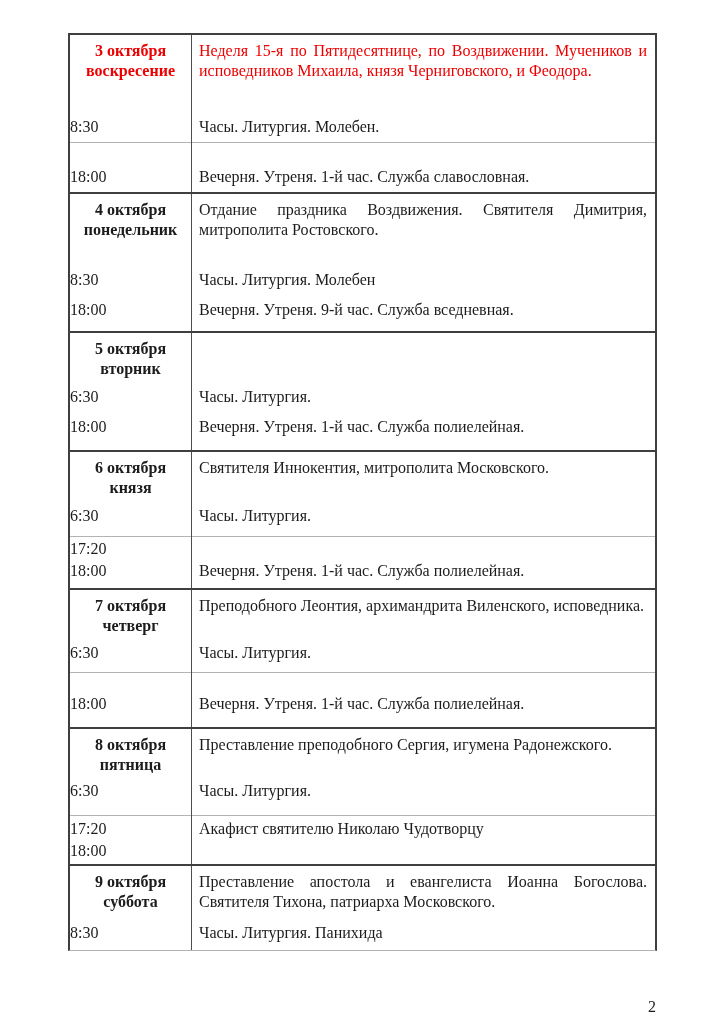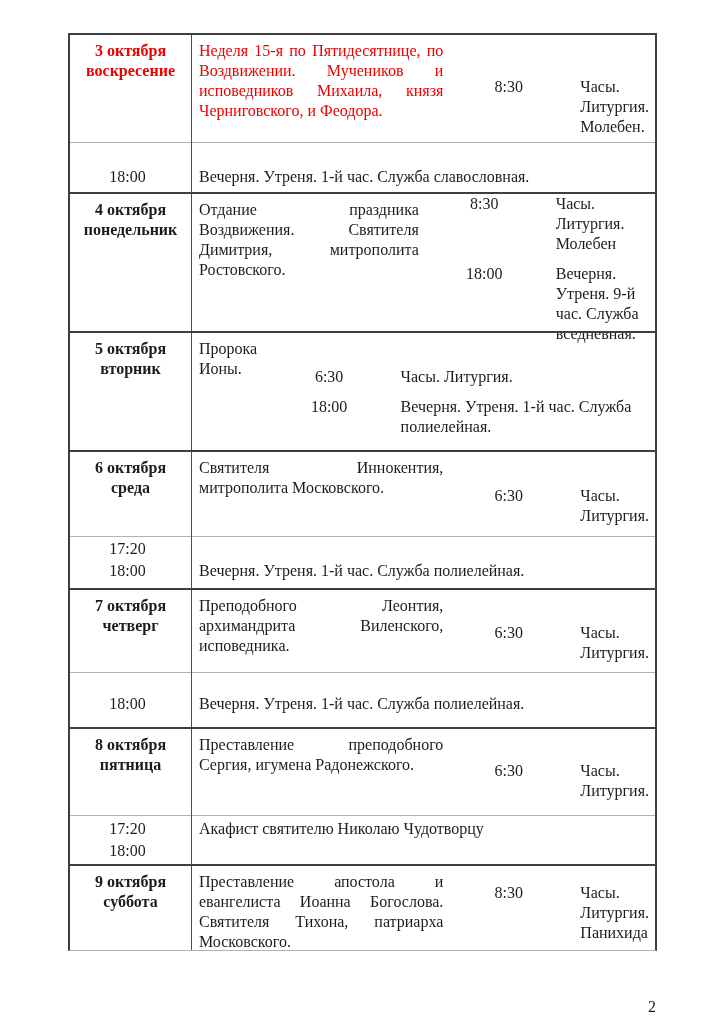--- a/index.html
+++ b/index.html
@@ -23,39 +23,39 @@
   }
 
   .block { position: relative; box-sizing: border-box; }
   .block + .block { border-top: 2px solid #3f3f3f; }
   
   .block::before {
     content: ""; position: absolute; left: 121px; top: 0; bottom: 0;
     width: 1px; background: #4d4d4d;
   }
 
-  .segment { box-sizing: border-box; display: flex; flex-direction: row; }
+  .segment { box-sizing: border-box; display: flex; flex-direction: column; }
   .segment.light-top { border-top: 1px solid #b3b3b3; }
 
   .head-row { display: grid; grid-template-columns: 121px 1fr; }
   .day-cell {
     text-align: center; font-weight: bold; line-height: 20px; padding-top: 6px;
   }
   .title-cell {
     text-align: justify; font-weight: normal; line-height: 20px;
     padding: 6px 8px 0 8px;
   }
   .title-cell.regular { font-weight: normal; text-align: left; }
 
   .rows { margin-top: auto; }
   .segment.top .rows { margin-top: 0; }
   .service-row { display: grid; grid-template-columns: 121px 1fr; line-height: 20px; }
   .rows .service-row + .service-row { margin-top: 10px; }
   .segment.tight .rows .service-row + .service-row { margin-top: 2px; }
-  .time-cell { text-align: center; padding-right: 6px; white-space: nowrap; }
+  .time-cell { text-align: left; padding-right: 6px; white-space: nowrap; }
   .text-cell { padding-left: 8px; padding-right: 6px; }
 
   .block.red .day-cell, .block.red .title-cell { color: var(--accent-red, #ee0000); }
 
   .page-number {
     position: absolute; left: 640px; top: 997px; width: 24px;
     text-align: center; line-height: 20px;
   }
 </style>
 </head>
@@ -113,41 +113,40 @@
       </div>
     </section>
 
     <section class="block">
       <div class="segment" style="height:117px; padding-bottom:13px">
         <div class="head-row">
           <div class="day-cell">
             <div>5 октября</div>
             <div>вторник</div>
           </div>
-          <div class="title-cell regular">Пророка Ионы.</div>
         </div>
         <div class="rows">
           <div class="service-row">
             <div class="time-cell">6:30</div>
             <div class="text-cell">Часы. Литургия.</div>
           </div>
           <div class="service-row">
             <div class="time-cell">18:00</div>
             <div class="text-cell">Вечерня. Утреня. 1-й час. Служба полиелейная.</div>
           </div>
         </div>
       </div>
     </section>
 
     <section class="block">
       <div class="segment" style="height:84px; padding-bottom:10px">
         <div class="head-row">
           <div class="day-cell">
             <div>6 октября</div>
-            <div>среда</div>
+            <div>князя</div>
           </div>
           <div class="title-cell">Святителя Иннокентия, митрополита Московского.</div>
         </div>
         <div class="rows">
           <div class="service-row">
             <div class="time-cell">6:30</div>
             <div class="text-cell">Часы. Литургия.</div>
           </div>
         </div>
       </div>

